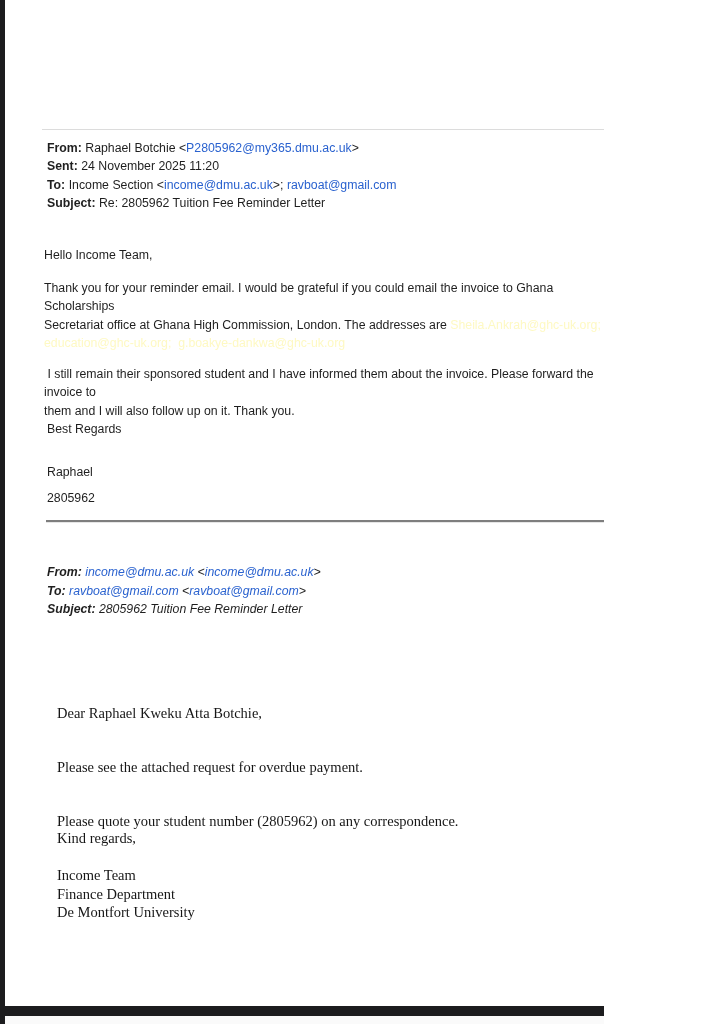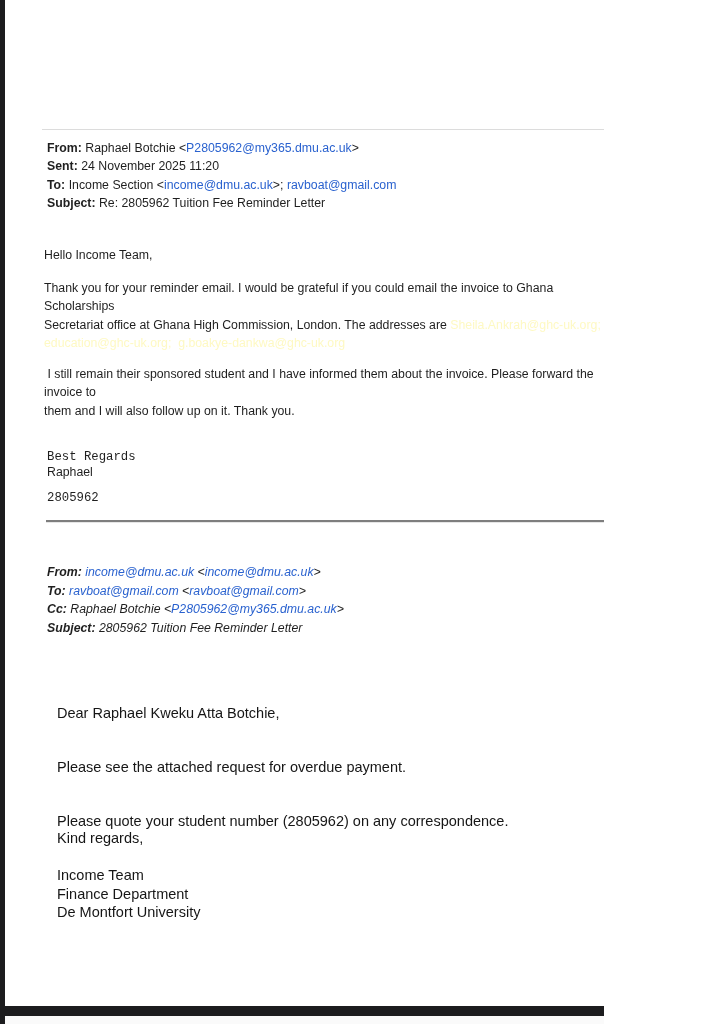--- a/index.html
+++ b/index.html
@@ -14,21 +14,21 @@
     position:absolute;
     background:#ffffff;
   }
   .page1 { left:5px; top:0; width:711px; height:1006px; border-right:1px solid #d8d8d8; }
   .page2 { left:5px; top:1016px; width:711px; height:8px; background:#fafafa; }
   .block { position:absolute; color:#1f1f1f; }
   .line { white-space:pre-wrap; }
   .hdr1 { font-size:12.3px; line-height:18.4px; }
   .hdr2 { font-size:12.3px; line-height:18.5px; }
   .body1 { font-size:12.3px; line-height:18.3px; }
-  .body2 { font-size:14.5px; line-height:18.5px; color:#161616; }
+  .body2 { font-size:14.5px; line-height:18.5px; color:#161616;font-family:Liberation Serif, serif; }
   .b { font-weight:bold; }
   .lnk { color:#2a62cf; text-decoration:none; cursor:pointer; }
   .lnk2 { color:#fef9c3; text-decoration:none; cursor:pointer; }
   .divider1 { position:absolute; left:42px; top:129px; width:634px; height:1px; background:#dcdcdc; }
   .divider2 { position:absolute; left:46px; top:520px; width:630px; height:2px; background:#7e7e7e; border-bottom:1px solid #e6e6e6; }
 </style>
 </head>
 <body>
 
 <div class="stage">
@@ -50,30 +50,29 @@
     <div class="line"><span>Thank you for your reminder email. I would be grateful if you could email the invoice to Ghana Scholarships</span></div>
     <div class="line"><span>Secretariat office at Ghana High Commission, London. The addresses are </span><a class="lnk2">Sheila.Ankrah@ghc-uk.org;</a></div>
     <div class="line"><a class="lnk2">education@ghc-uk.org;</a><span>  </span><a class="lnk2">g.boakye-dankwa@ghc-uk.org</a></div>
   </div>
 
   <div class="block body1" style="left:44px; top:365px;">
     <div class="line"><span> I still remain their sponsored student and I have informed them about the invoice. Please forward the invoice to</span></div>
     <div class="line"><span>them and I will also follow up on it. Thank you.</span></div>
   </div>
 
-  <div class="block body1" style="left:47px; top:448px;font-family:Liberation Mono, monospace;"><span class="line">Best Regards</span></div>
+  <div class="block body1" style="left:47px; top:420px;"><span class="line">Best Regards</span></div>
   <div class="block body1" style="left:47px; top:463px;text-align:center;"><span class="line">Raphael</span></div>
-  <div class="block body1" style="left:47px; top:489px;font-family:Liberation Mono, monospace;"><span class="line">2805962</span></div>
+  <div class="block body1" style="left:47px; top:489px;"><span class="line">2805962</span></div>
 
   <div class="divider2"></div>
 
   <div class="block hdr2" style="left:47px; top:563px;font-style:italic;">
     <div class="line"><span class="b">From:</span><span> </span><a class="lnk">income@dmu.ac.uk</a><span> &lt;</span><a class="lnk">income@dmu.ac.uk</a><span>&gt;</span></div>
     <div class="line"><span class="b">To:</span><span> </span><a class="lnk">ravboat@gmail.com</a><span> &lt;</span><a class="lnk">ravboat@gmail.com</a><span>&gt;</span></div>
-    <div class="line"><span class="b">Cc:</span><span> Raphael Botchie &lt;</span><a class="lnk">P2805962@my365.dmu.ac.uk</a><span>&gt;</span></div>
     <div class="line"><span class="b">Subject:</span><span> 2805962 Tuition Fee Reminder Letter</span></div>
   </div>
 
   <div class="block body2" style="left:57px; top:704px;"><span class="line">Dear Raphael Kweku Atta Botchie,</span></div>
   <div class="block body2" style="left:57px; top:758px;"><span class="line">Please see the attached request for overdue payment.</span></div>
   <div class="block body2" style="left:57px; top:792px;margin-top:20px;"><span class="line">Please quote your student number (2805962) on any correspondence.</span></div>
   <div class="block body2" style="left:57px; top:829px;"><span class="line">Kind regards,</span></div>
   <div class="block body2" style="left:57px; top:866px;">
     <div class="line">Income Team</div>
     <div class="line">Finance Department</div>

